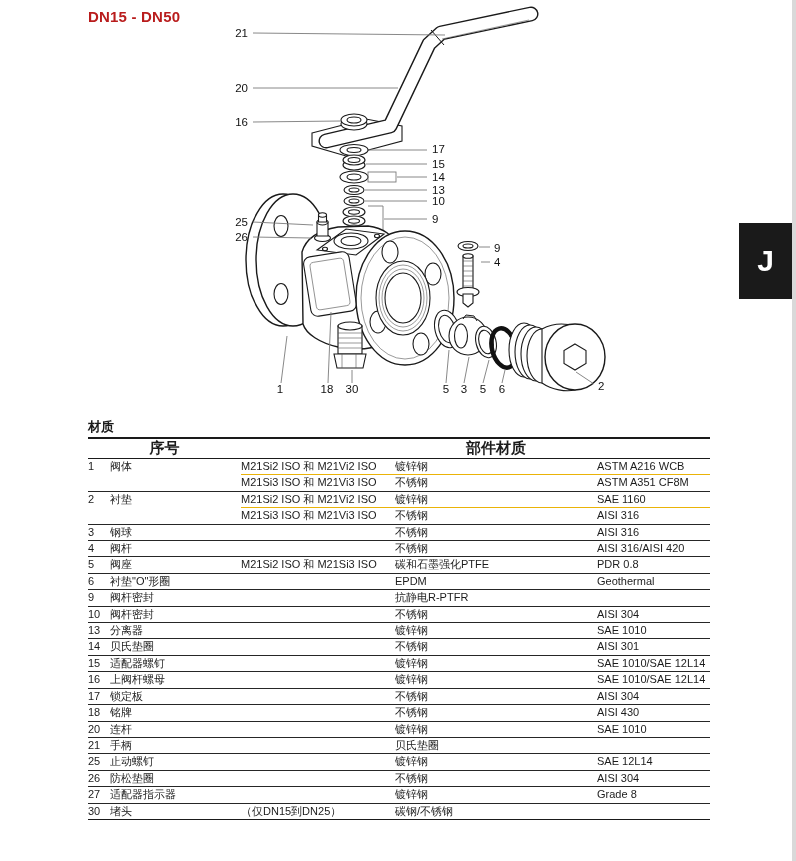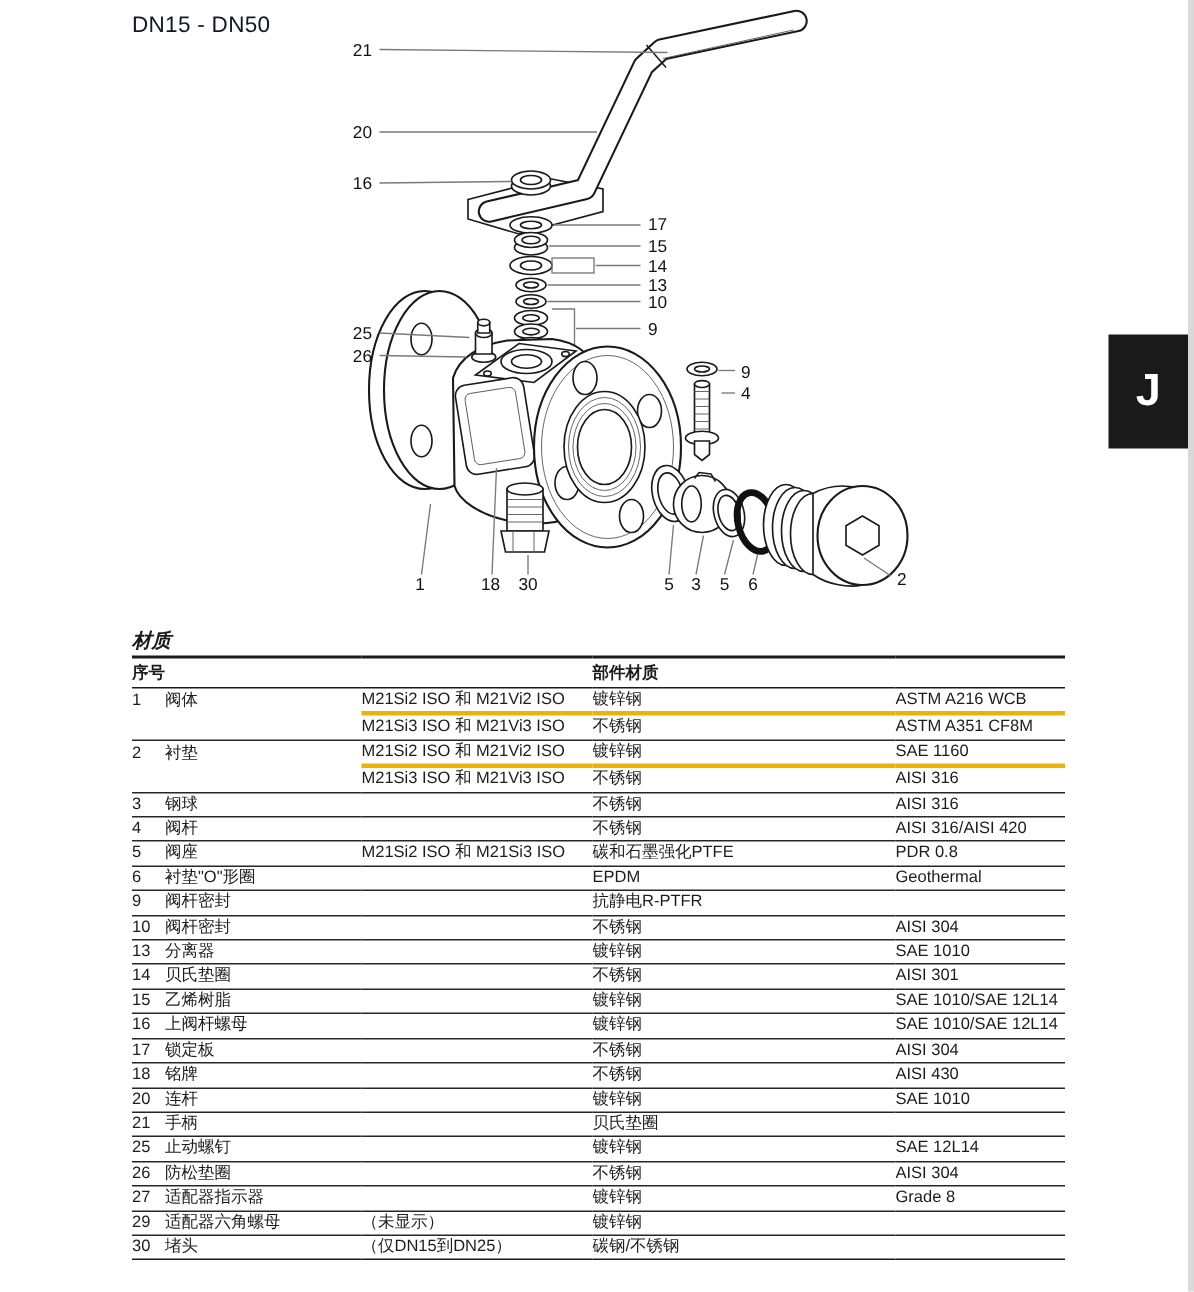--- a/index.html
+++ b/index.html
@@ -5,21 +5,21 @@
   html,body { margin:0; padding:0; }
   body {
     width:796px; height:861px; position:relative; background:#ffffff;
     font-family:"Liberation Sans","DejaVu Sans",sans-serif; color:#1a1a1a;
     overflow:hidden;
   }
   .page { position:absolute; inset:0; }
 
   .page-title {
     position:absolute; left:88px; top:8px;
-    font-size:15px; font-weight:400; letter-spacing:0.2px; color:#0f172a;
+    font-size:15px; font-weight:700; letter-spacing:0.2px; color:#b91c1c;
   }
 
   
   .edge-strip { position:absolute; left:792px; top:0; width:4px; height:861px; }
   .section-tab {
     position:absolute; left:739px; top:223px; width:53px; height:76px;
     display:flex; align-items:center; justify-content:center;
     color:#fff; font-size:30px; font-weight:700;
   }
 
@@ -30,44 +30,44 @@
   .ln   { fill:none; stroke:#1a1a1a; stroke-width:1; }
   .thin { fill:none; stroke:#555555; stroke-width:0.6; }
   .lever-o { fill:none; stroke:#1a1a1a; stroke-width:15; stroke-linejoin:round; stroke-linecap:round; }
   .lever-i { fill:none; stroke:#ffffff; stroke-width:12.2; stroke-linejoin:round; stroke-linecap:round; }
   .gray { fill:none; stroke:#7a7a7a; stroke-width:0.9; }
   text.callout { font:11.5px "Liberation Sans","DejaVu Sans",sans-serif; fill:#111; }
 
   
   .materials-title {
     position:absolute; left:88px; top:418px;
-    font-size:13px; font-weight:700;font-style:italic;
+    font-size:13px; font-weight:700;
   }
   table.materials {
     position:absolute; left:88px; top:437px; width:622px;
     border-collapse:collapse; table-layout:fixed;
     font-size:11px; color:#1c1c1c;
     border-top:2px solid #1a1a1a;
   }
   table.materials col.c1 { width:22px; }
   table.materials col.c2 { width:131px; }
   table.materials col.c3 { width:154px; }
   table.materials col.c4 { width:202px; }
   table.materials col.c5 { width:113px; }
   table.materials thead th {
-    height:19px; text-align:left; font-weight:700; padding:0;
-    vertical-align:middle; border-bottom:1.5px solid #1a1a1a; font-size:11px;
+    height:19px; text-align:center; font-weight:700; padding:0;
+    vertical-align:middle; border-bottom:1.5px solid #1a1a1a; font-size:15px;
   }
   table.materials td {
     height:15.4px; padding:0; line-height:15.4px;
     white-space:nowrap; overflow:hidden; vertical-align:middle;
   }
   table.materials tr.grp td { border-top:1px solid #262626; }
   table.materials tr:first-child td { border-top:none; }
-  table.materials tr.sub td.b { border-top:3px solid #eab308; }
+  table.materials tr.sub td.b { border-top:1px solid #eab308; }
   table.materials tr:last-child td { border-bottom:1.8px solid #1a1a1a; }
 </style>
 </head>
 <body>
 
 <div class="page">
 
   <div class="page-title">DN15 - DN50</div>
 
   <svg class="diagram" viewBox="0 0 796 410">
@@ -369,21 +369,21 @@
         </tr>
         <tr class="grp">
           <td>14</td>
           <td>贝氏垫圈</td>
           <td></td>
           <td>不锈钢</td>
           <td>AISI 301</td>
         </tr>
         <tr class="grp">
           <td>15</td>
-          <td>乙烯树脂</td>
+          <td>适配器螺钉</td>
           <td></td>
           <td>镀锌钢</td>
           <td>SAE 1010/SAE 12L14</td>
         </tr>
         <tr class="grp">
           <td>16</td>
           <td>上阀杆螺母</td>
           <td></td>
           <td>镀锌钢</td>
           <td>SAE 1010/SAE 12L14</td>
@@ -429,27 +429,20 @@
           <td></td>
           <td>不锈钢</td>
           <td>AISI 304</td>
         </tr>
         <tr class="grp">
           <td>27</td>
           <td>适配器指示器</td>
           <td></td>
           <td>镀锌钢</td>
           <td>Grade 8</td>
-        </tr>
-        <tr class="grp">
-          <td>29</td>
-          <td>适配器六角螺母</td>
-          <td>（未显示）</td>
-          <td>镀锌钢</td>
-          <td></td>
         </tr>
         <tr class="grp">
           <td>30</td>
           <td>堵头</td>
           <td>（仅DN15到DN25）</td>
           <td>碳钢/不锈钢</td>
           <td></td>
         </tr>
       </tbody>
   </table>

